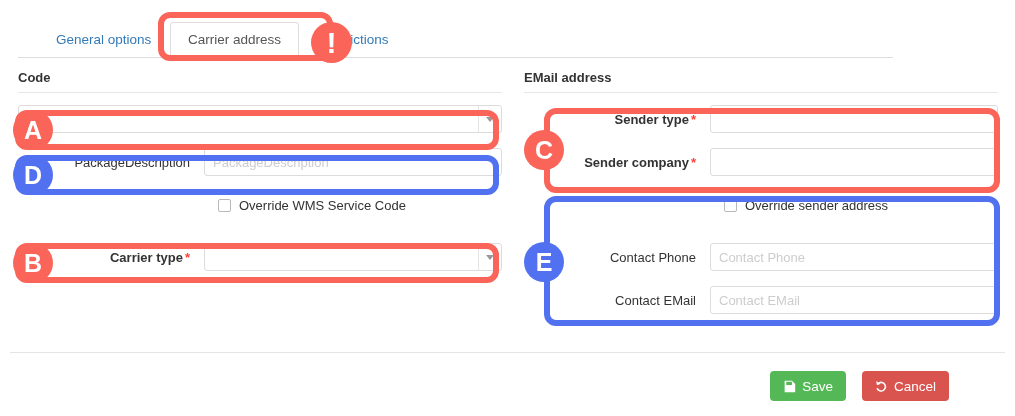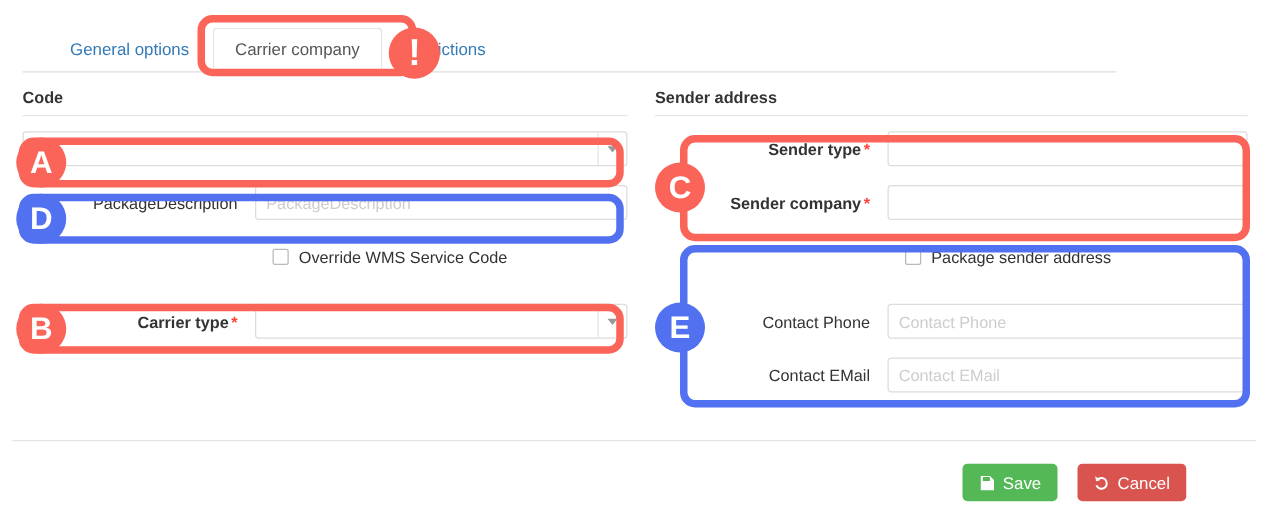--- a/index.html
+++ b/index.html
@@ -204,21 +204,21 @@
     line-height: 1;
     font-family: "Liberation Sans", sans-serif;
   }
 </style>
 </head>
 <body>
 
 <div class="tabbar">
   <div class="tabbar-line"></div>
   <div class="tab" id="tab-general">General options</div>
-  <div class="tab active" id="tab-carrier">Carrier company</div>
+  <div class="tab active" id="tab-carrier">Carrier address</div>
   <div class="tab" id="tab-restrictions">Restrictions</div>
 </div>
 
 <div class="col-left">
   <div class="section-title">Code</div>
   <div class="section-rule"></div>
 
   <div class="row">
     <div class="field">
       <div class="ddl">
@@ -250,21 +250,21 @@
       <div class="ddl">
         <div class="ddl-arrow">
           <span class="caret-dn"></span>
         </div>
       </div>
     </div>
   </div>
 </div>
 
 <div class="col-right">
-  <div class="section-title">Sender address</div>
+  <div class="section-title">EMail address</div>
   <div class="section-rule"></div>
 
   <div class="row">
     <div class="row-label req">
       <span>Sender type</span><span class="req-star">*</span>
     </div>
     <div class="field">
       <input class="inp" type="text" placeholder="" style="">
     </div>
   </div>
@@ -274,21 +274,21 @@
       <span>Sender company</span><span class="req-star">*</span>
     </div>
     <div class="field">
       <input class="inp" type="text" placeholder="" style="">
     </div>
   </div>
 
   <div class="row-check">
     <div class="check-spacer"></div>
     <div class="cbox"></div>
-    <div class="check-label">Package sender address</div>
+    <div class="check-label">Override sender address</div>
   </div>
 
   <div class="row">
     <div class="row-label">Contact Phone</div>
     <div class="field">
       <input class="inp" type="text" placeholder="Contact Phone" style="">
     </div>
   </div>
 
   <div class="row">

